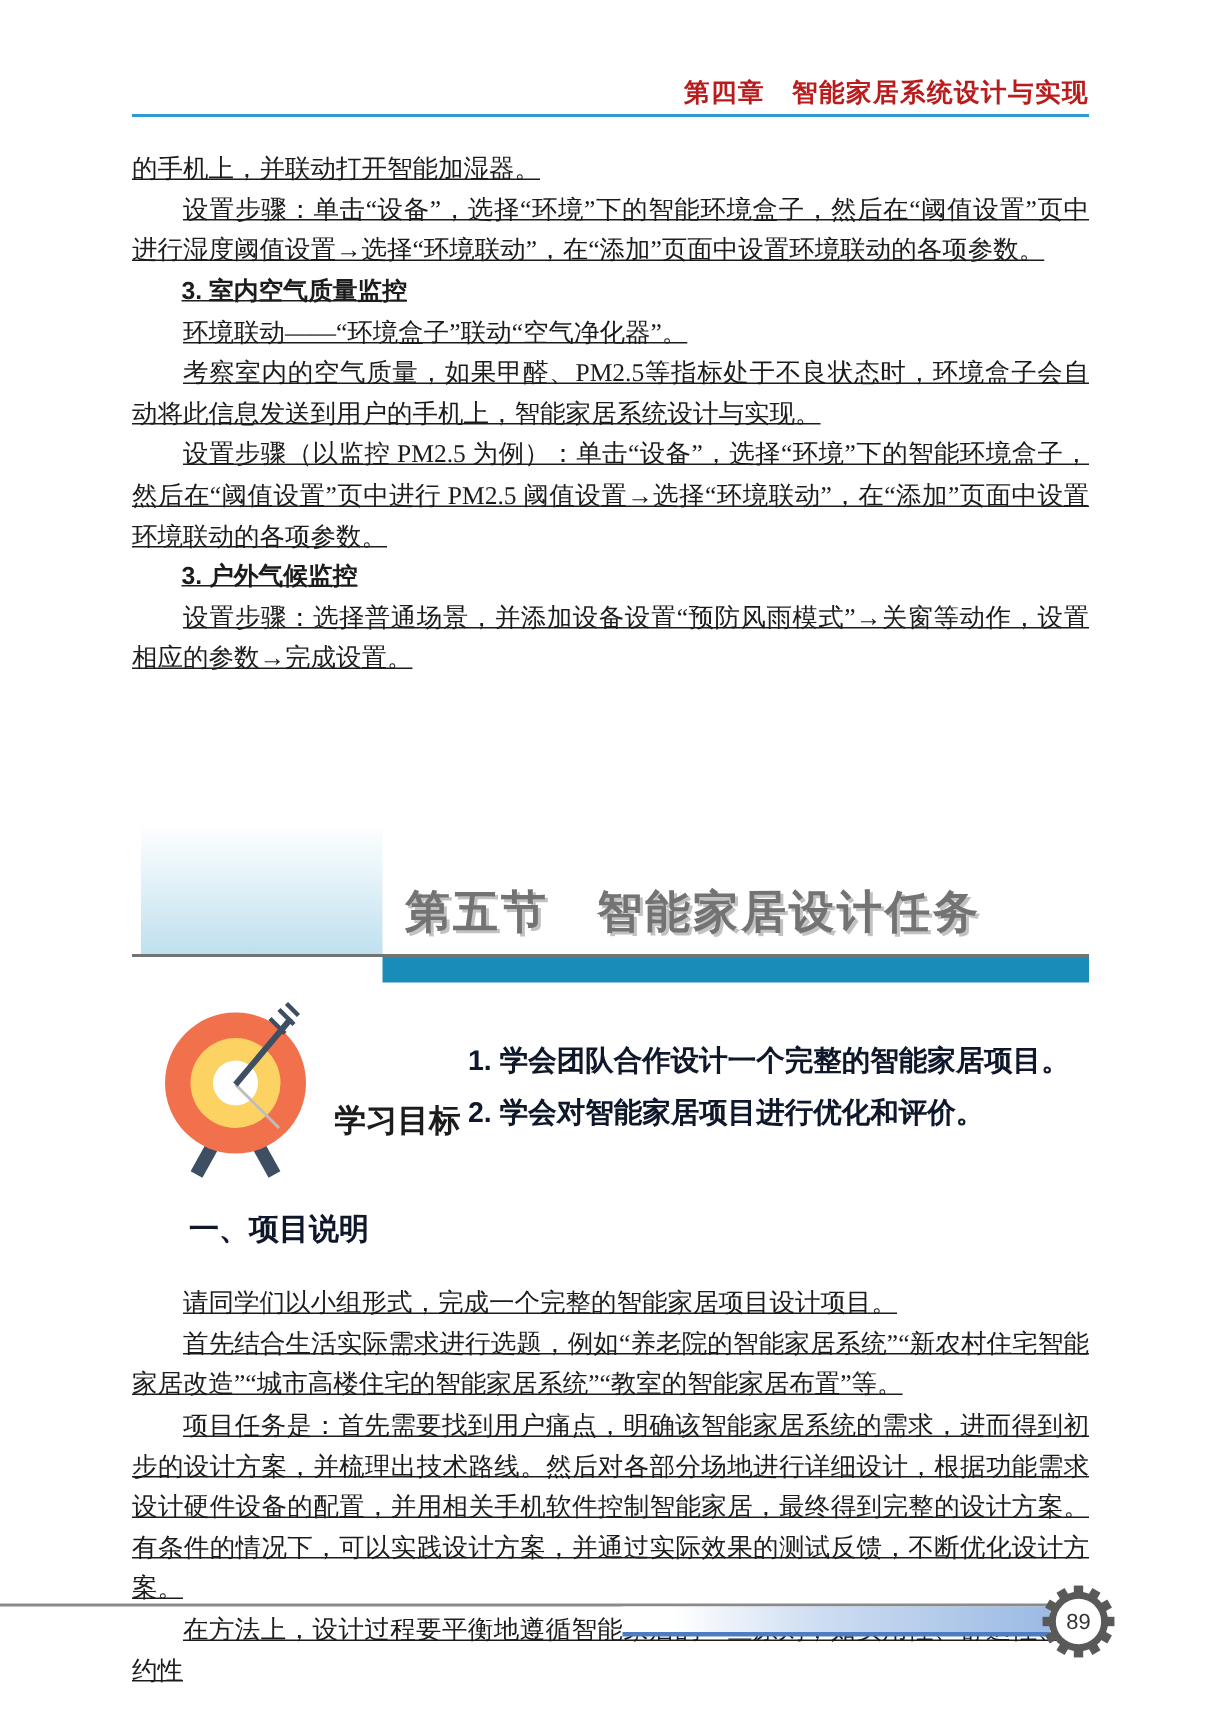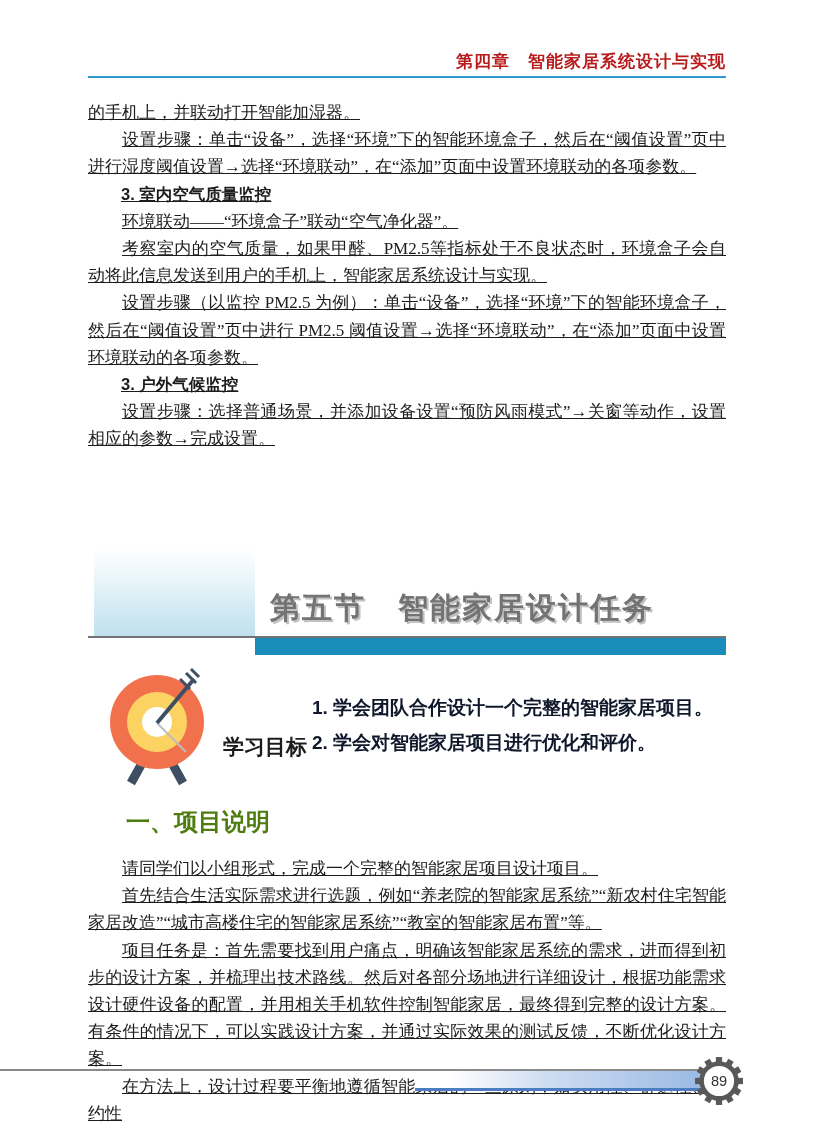--- a/index.html
+++ b/index.html
@@ -74,21 +74,21 @@
   .objectives-list .obj {
     font-family:"Liberation Sans","DejaVu Sans",sans-serif;
     font-weight:bold; font-size:19px; line-height:35px;
     color:#0f172a; white-space:nowrap;
   }
 
   
   .project-heading {
     position:absolute; left:126px; top:806px;
     font-family:"Liberation Sans","DejaVu Sans",sans-serif;
-    font-weight:bold; font-size:24px; color:#4d7c0f; white-space:nowrap;
+    font-weight:bold; font-size:20px; color:#0f172a; white-space:nowrap;
   }
 
   
   .footer-rule {
     position:absolute; left:0; top:1069px; width:700px; height:2px; background:#8a8a8a;
   }
   .footer-bar {
     position:absolute; left:415px; top:1071px; width:285px; height:20px;
     background:linear-gradient(90deg,#ffffff 0%,#ffffff 12%,#cfdef2 45%,#9bbae4 100%);
     border-bottom:3px solid #4d7cc0;

